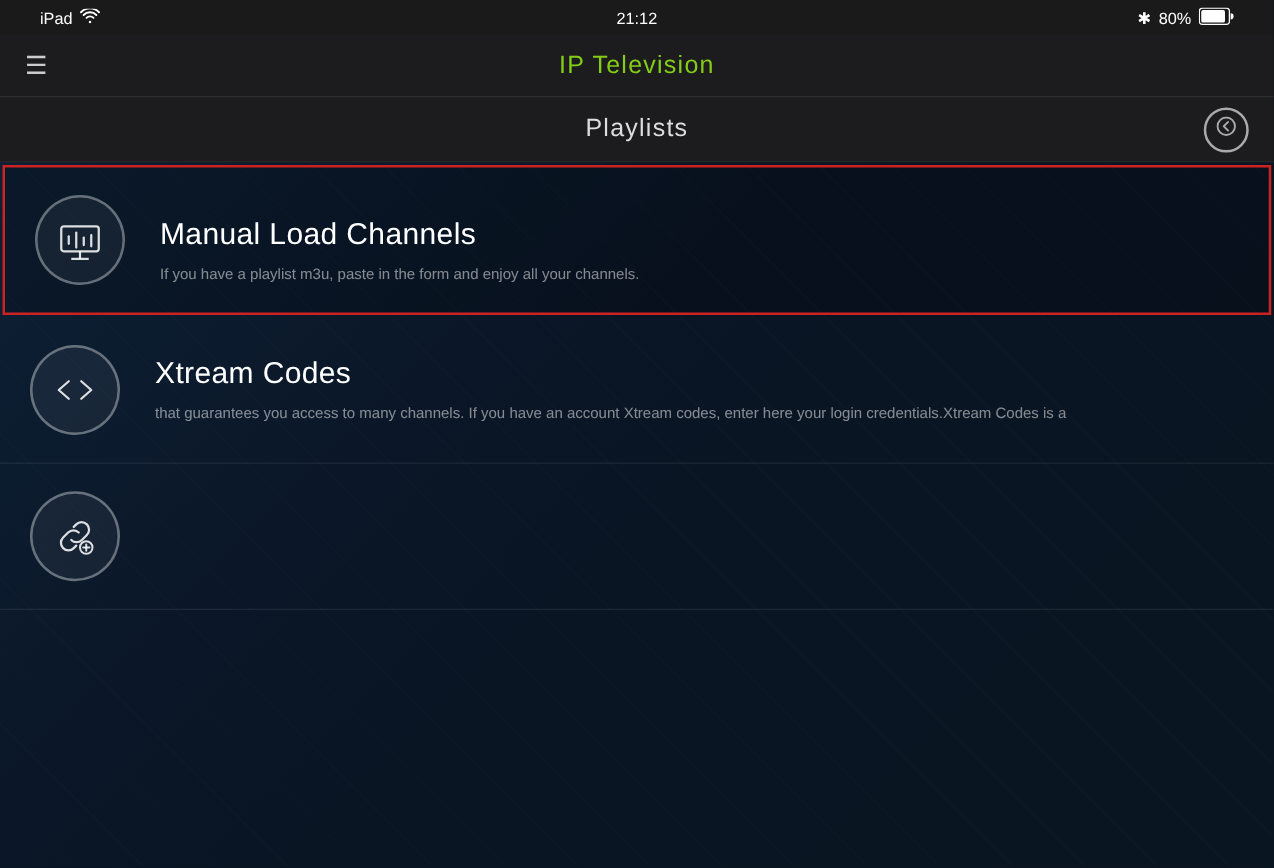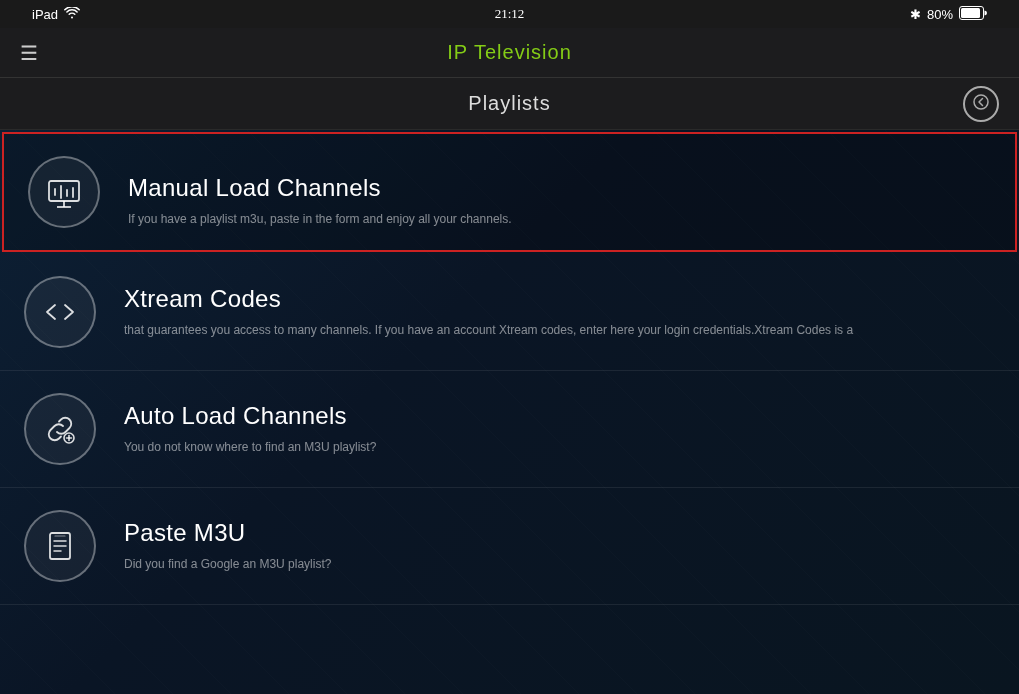--- a/index.html
+++ b/index.html
@@ -19,21 +19,21 @@
       background: #1a1a1a;
       display: flex;
       align-items: center;
       justify-content: space-between;
       padding: 0 32px;
       font-size: 13px;
       color: #fff;
       font-weight: 500;
     }
     .status-left { display: flex; align-items: center; gap: 6px; }
-    .status-center { position: absolute; left: 50%; transform: translateX(-50%); font-family: Liberation Serif, serif; }
+    .status-center { position: absolute; left: 50%; transform: translateX(-50%); }
     .status-right { display: flex; align-items: center; gap: 6px; }
 
     
     .nav-bar {
       height: 50px;
       background: #1c1c1e;
       display: flex;
       align-items: center;
       justify-content: space-between;
       padding: 0 20px;
@@ -254,35 +254,16 @@
   <div class="list-item">
     <div class="icon-circle">
       <svg class="icon-svg" viewBox="0 0 38 38">
         <path d="M16 22a6 6 0 0 0 8.5 0l4-4a6 6 0 0 0-8.5-8.5l-2 2" stroke="rgba(255,255,255,0.85)" stroke-width="1.8" fill="none" stroke-linecap="round"></path>
         <path d="M22 16a6 6 0 0 0-8.5 0l-4 4a6 6 0 0 0 8.5 8.5l2-2" stroke="rgba(255,255,255,0.85)" stroke-width="1.8" fill="none" stroke-linecap="round"></path>
         <circle cx="28" cy="28" r="5" stroke="rgba(255,255,255,0.85)" stroke-width="1.6" fill="none"></circle>
         <line x1="28" y1="25.5" x2="28" y2="30.5" stroke="rgba(255,255,255,0.85)" stroke-width="1.6" stroke-linecap="round"></line>
         <line x1="25.5" y1="28" x2="30.5" y2="28" stroke="rgba(255,255,255,0.85)" stroke-width="1.6" stroke-linecap="round"></line>
       </svg>
     </div>
-    <div class="item-text">
-      <div class="item-title">Auto Load Channels</div>
-      <div class="item-desc">You do not know where to find an M3U playlist?</div>
-    </div>
-  </div>
-
-  <div class="list-item">
-    <div class="icon-circle">
-      <svg class="icon-svg" viewBox="0 0 38 38">
-        <rect x="9" y="6" width="20" height="26" rx="2" stroke="rgba(255,255,255,0.85)" stroke-width="1.8" fill="none"></rect>
-        <line x1="13" y1="14" x2="25" y2="14" stroke="rgba(255,255,255,0.85)" stroke-width="1.5" stroke-linecap="round"></line>
-        <line x1="13" y1="19" x2="25" y2="19" stroke="rgba(255,255,255,0.85)" stroke-width="1.5" stroke-linecap="round"></line>
-        <line x1="13" y1="24" x2="20" y2="24" stroke="rgba(255,255,255,0.85)" stroke-width="1.5" stroke-linecap="round"></line>
-        <line x1="14" y1="9" x2="24" y2="9" stroke="rgba(255,255,255,0.5)" stroke-width="1.2" stroke-linecap="round"></line>
-      </svg>
-    </div>
-    <div class="item-text">
-      <div class="item-title">Paste M3U</div>
-      <div class="item-desc">Did you find a Google an M3U playlist?</div>
-    </div>
-  </div>
+  </div>
+
 
 </div>
 
 </body></html>

